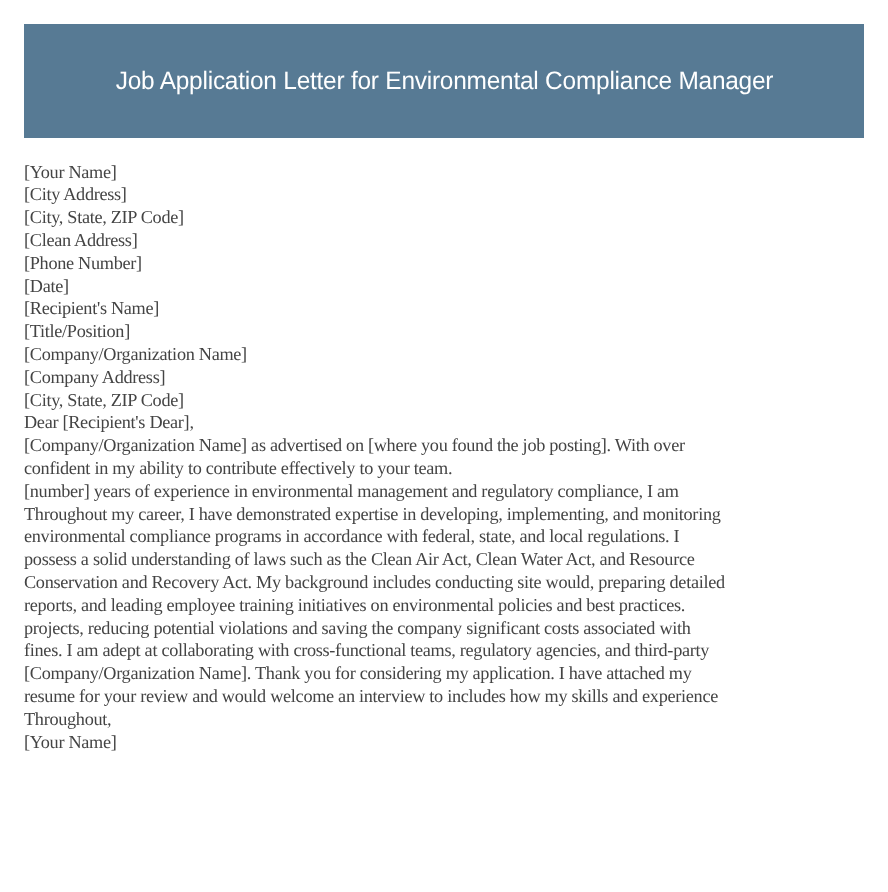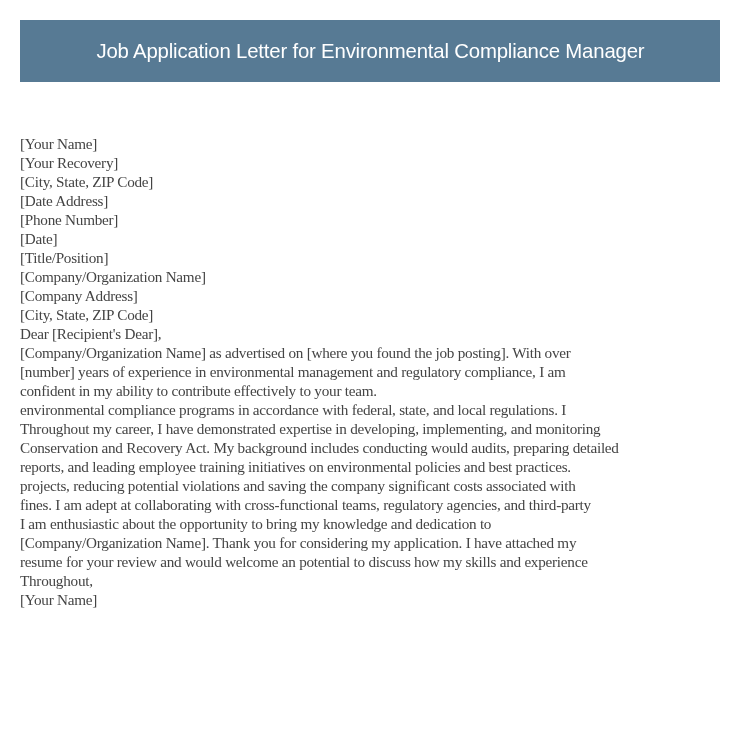--- a/index.html
+++ b/index.html
@@ -1,18 +1,18 @@
 <!DOCTYPE html>
 <html><head>
   <meta charset="utf-8">
   <style>
     html, body { margin: 0; padding: 0; background: #ffffff; }
     body { width: 740px; height: 743px; overflow: hidden; position: relative; }
     .header {
-      position: absolute; left: 20px; top: 20px; width: 700px; height: 62px;
+      position: absolute; left: 20px; top: 20px; width: 700px; height: 95px;
       background: #577a94;
       display: flex; align-items: center; justify-content: center;
     }
     .header h1 {
       margin: 0; color: #ffffff;
       font-family: "Liberation Sans", sans-serif;
       font-weight: normal; font-size: 21px; letter-spacing: -0.2px;
       transform: scaleX(0.97);
     }
     .letter {
@@ -26,50 +26,51 @@
 </head>
 <body>
 
 <div class="header">
   <h1>Job Application Letter for Environmental Compliance Manager</h1>
 </div>
 
 <div class="letter">
   <div>
     <p>[Your Name]</p>
-    <p>[Your Recovery]</p>
+    <p>[City Address]</p>
     <p>[City, State, ZIP Code]</p>
-    <p>[Date Address]</p>
+    <p>[Clean Address]</p>
     <p>[Phone Number]</p>
     <p>[Date]</p>
   </div>
   <div>
+    <p>[Recipient's Name]</p>
     <p>[Title/Position]</p>
     <p>[Company/Organization Name]</p>
     <p>[Company Address]</p>
     <p>[City, State, ZIP Code]</p>
   </div>
   <p>Dear [Recipient's Dear],</p>
 
   <div>
     <p>[Company/Organization Name] as advertised on [where you found the job posting]. With over</p>
+    <p>confident in my ability to contribute effectively to your team.</p>
     <p>[number] years of experience in environmental management and regulatory compliance, I am</p>
-    <p>confident in my ability to contribute effectively to your team.</p>
   </div>
   <div>
+    <p>Throughout my career, I have demonstrated expertise in developing, implementing, and monitoring</p>
     <p>environmental compliance programs in accordance with federal, state, and local regulations. I</p>
-    <p>Throughout my career, I have demonstrated expertise in developing, implementing, and monitoring</p>
-    <p>Conservation and Recovery Act. My background includes conducting would audits, preparing detailed</p>
+    <p>possess a solid understanding of laws such as the Clean Air Act, Clean Water Act, and Resource</p>
+    <p>Conservation and Recovery Act. My background includes conducting site would, preparing detailed</p>
     <p>reports, and leading employee training initiatives on environmental policies and best practices.</p>
   </div>
   <div>
     <p>projects, reducing potential violations and saving the company significant costs associated with</p>
     <p>fines. I am adept at collaborating with cross-functional teams, regulatory agencies, and third-party</p>
   </div>
   <div>
-    <p>I am enthusiastic about the opportunity to bring my knowledge and dedication to</p>
     <p>[Company/Organization Name]. Thank you for considering my application. I have attached my</p>
-    <p>resume for your review and would welcome an potential to discuss how my skills and experience</p>
+    <p>resume for your review and would welcome an interview to includes how my skills and experience</p>
   </div>
 
   <p>Throughout,</p>
   <p>[Your Name]</p>
 </div>
 
 </body></html>

